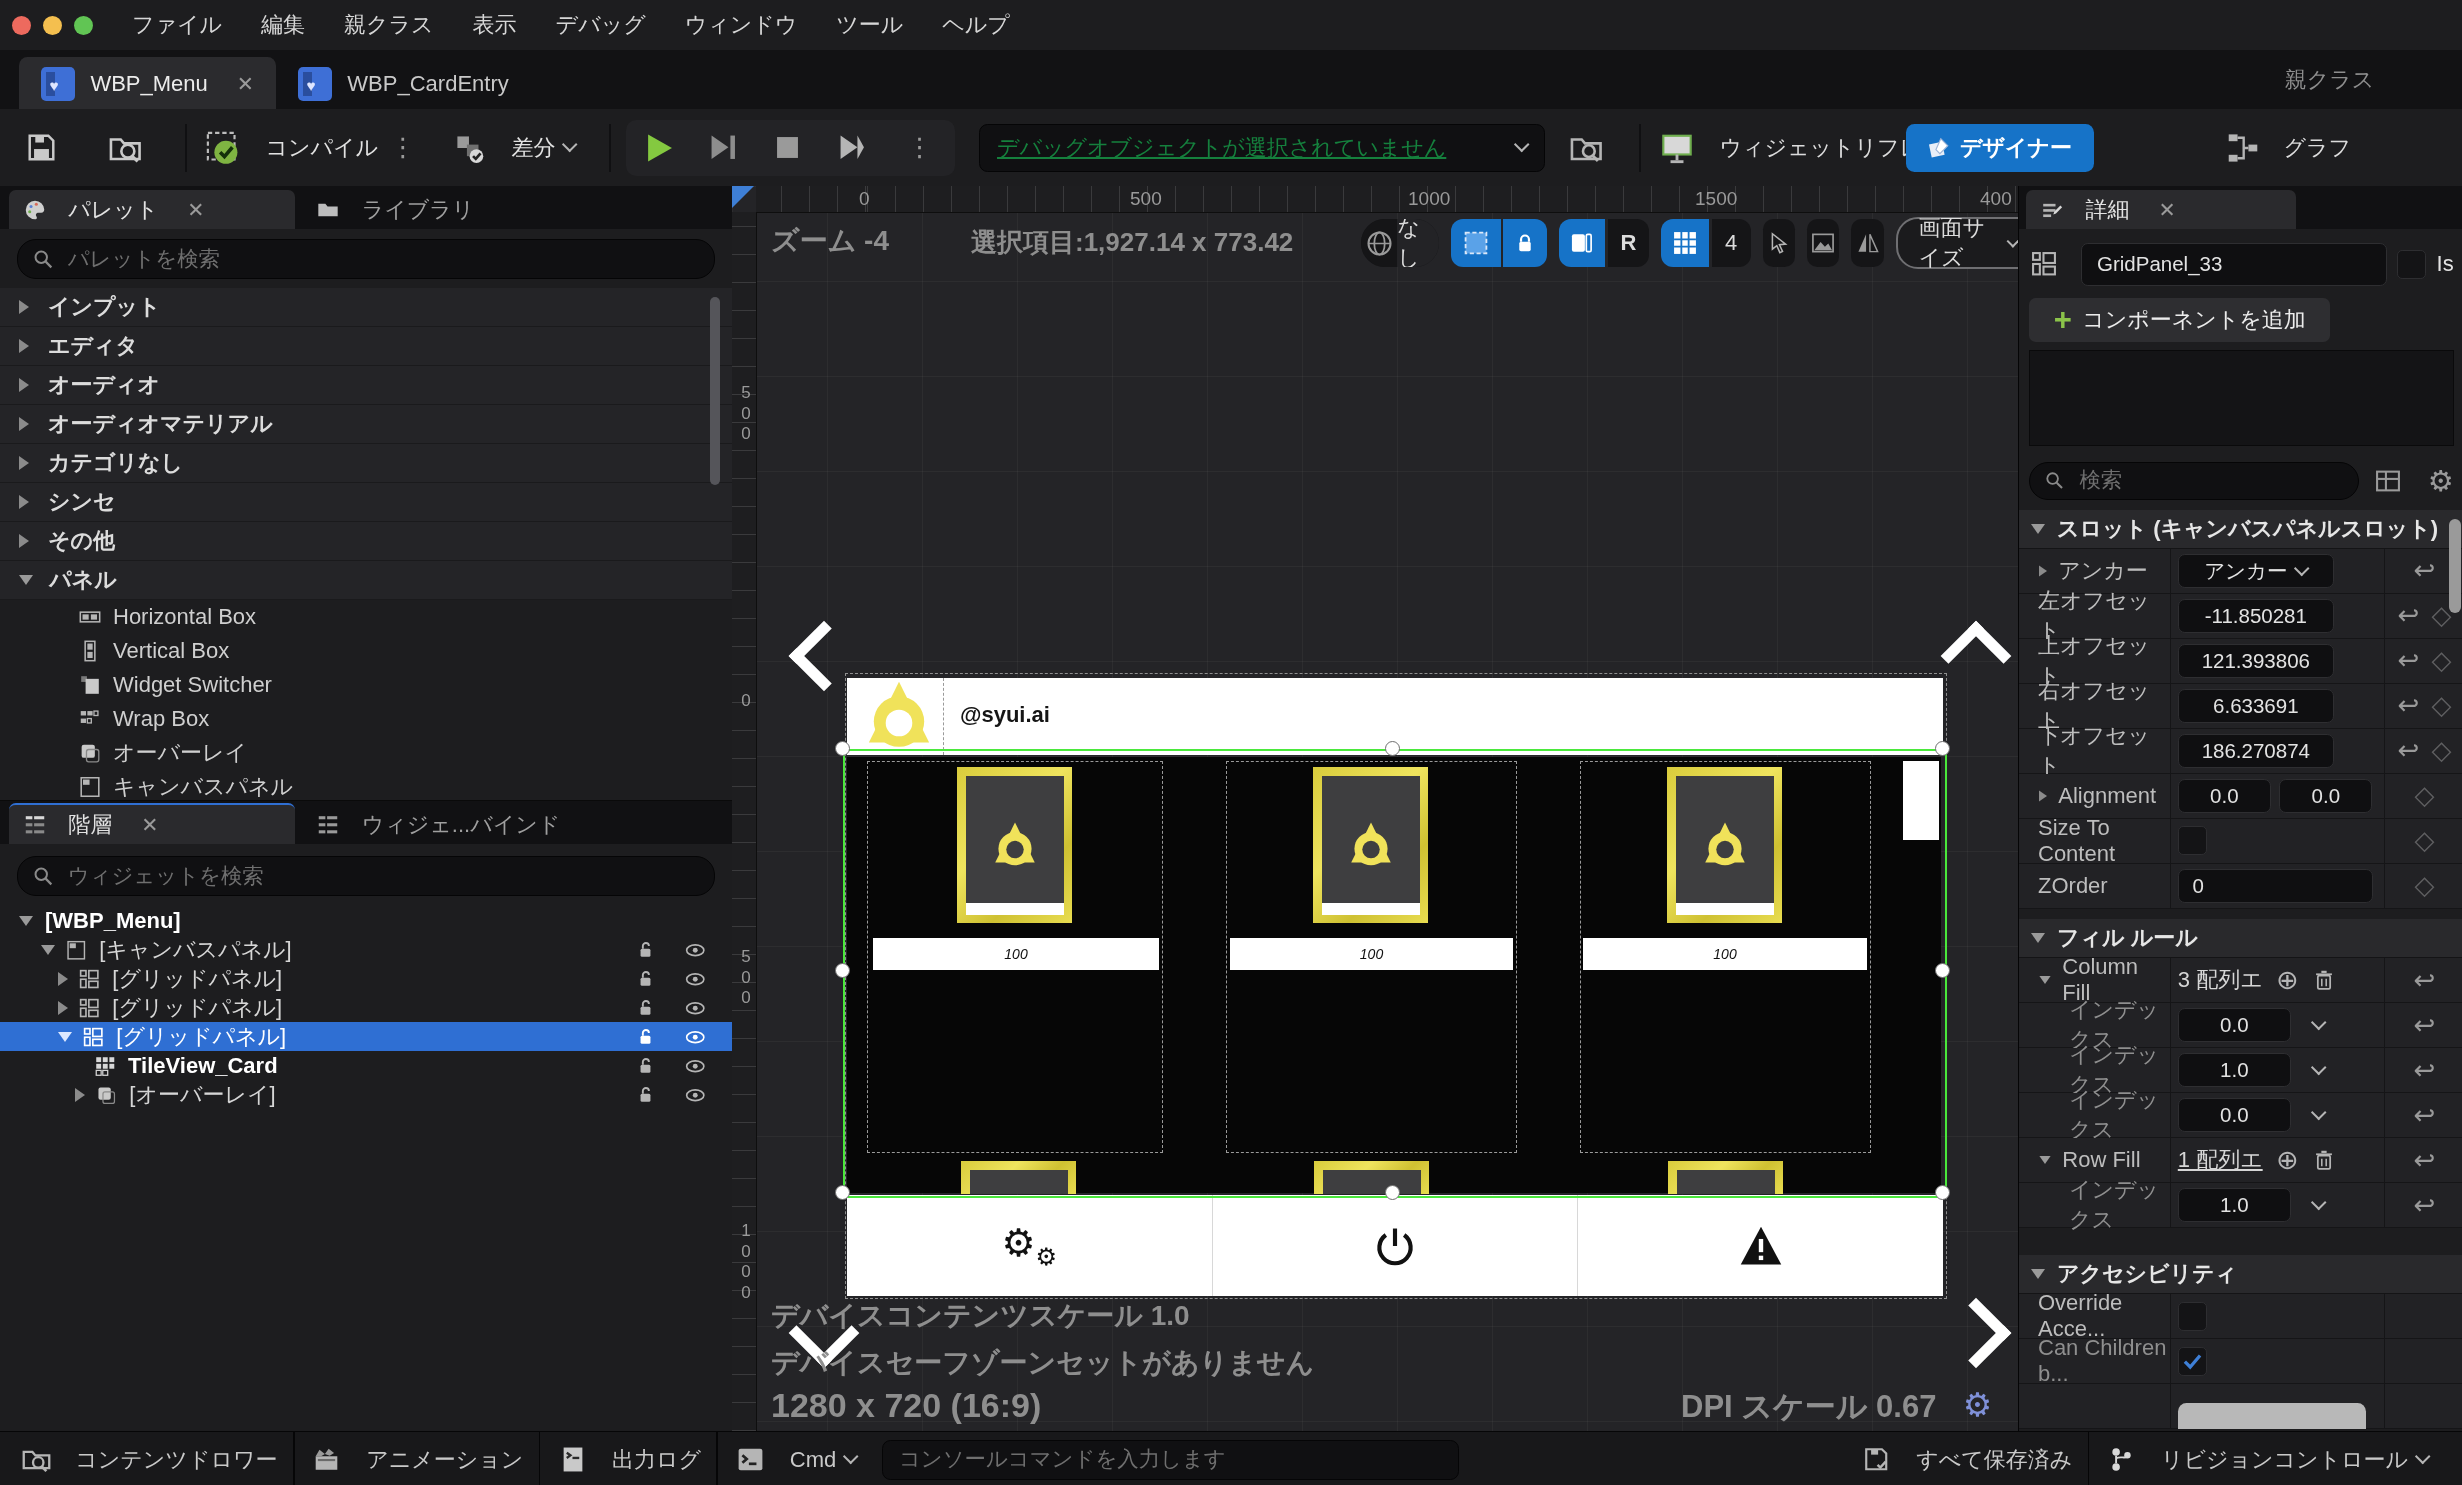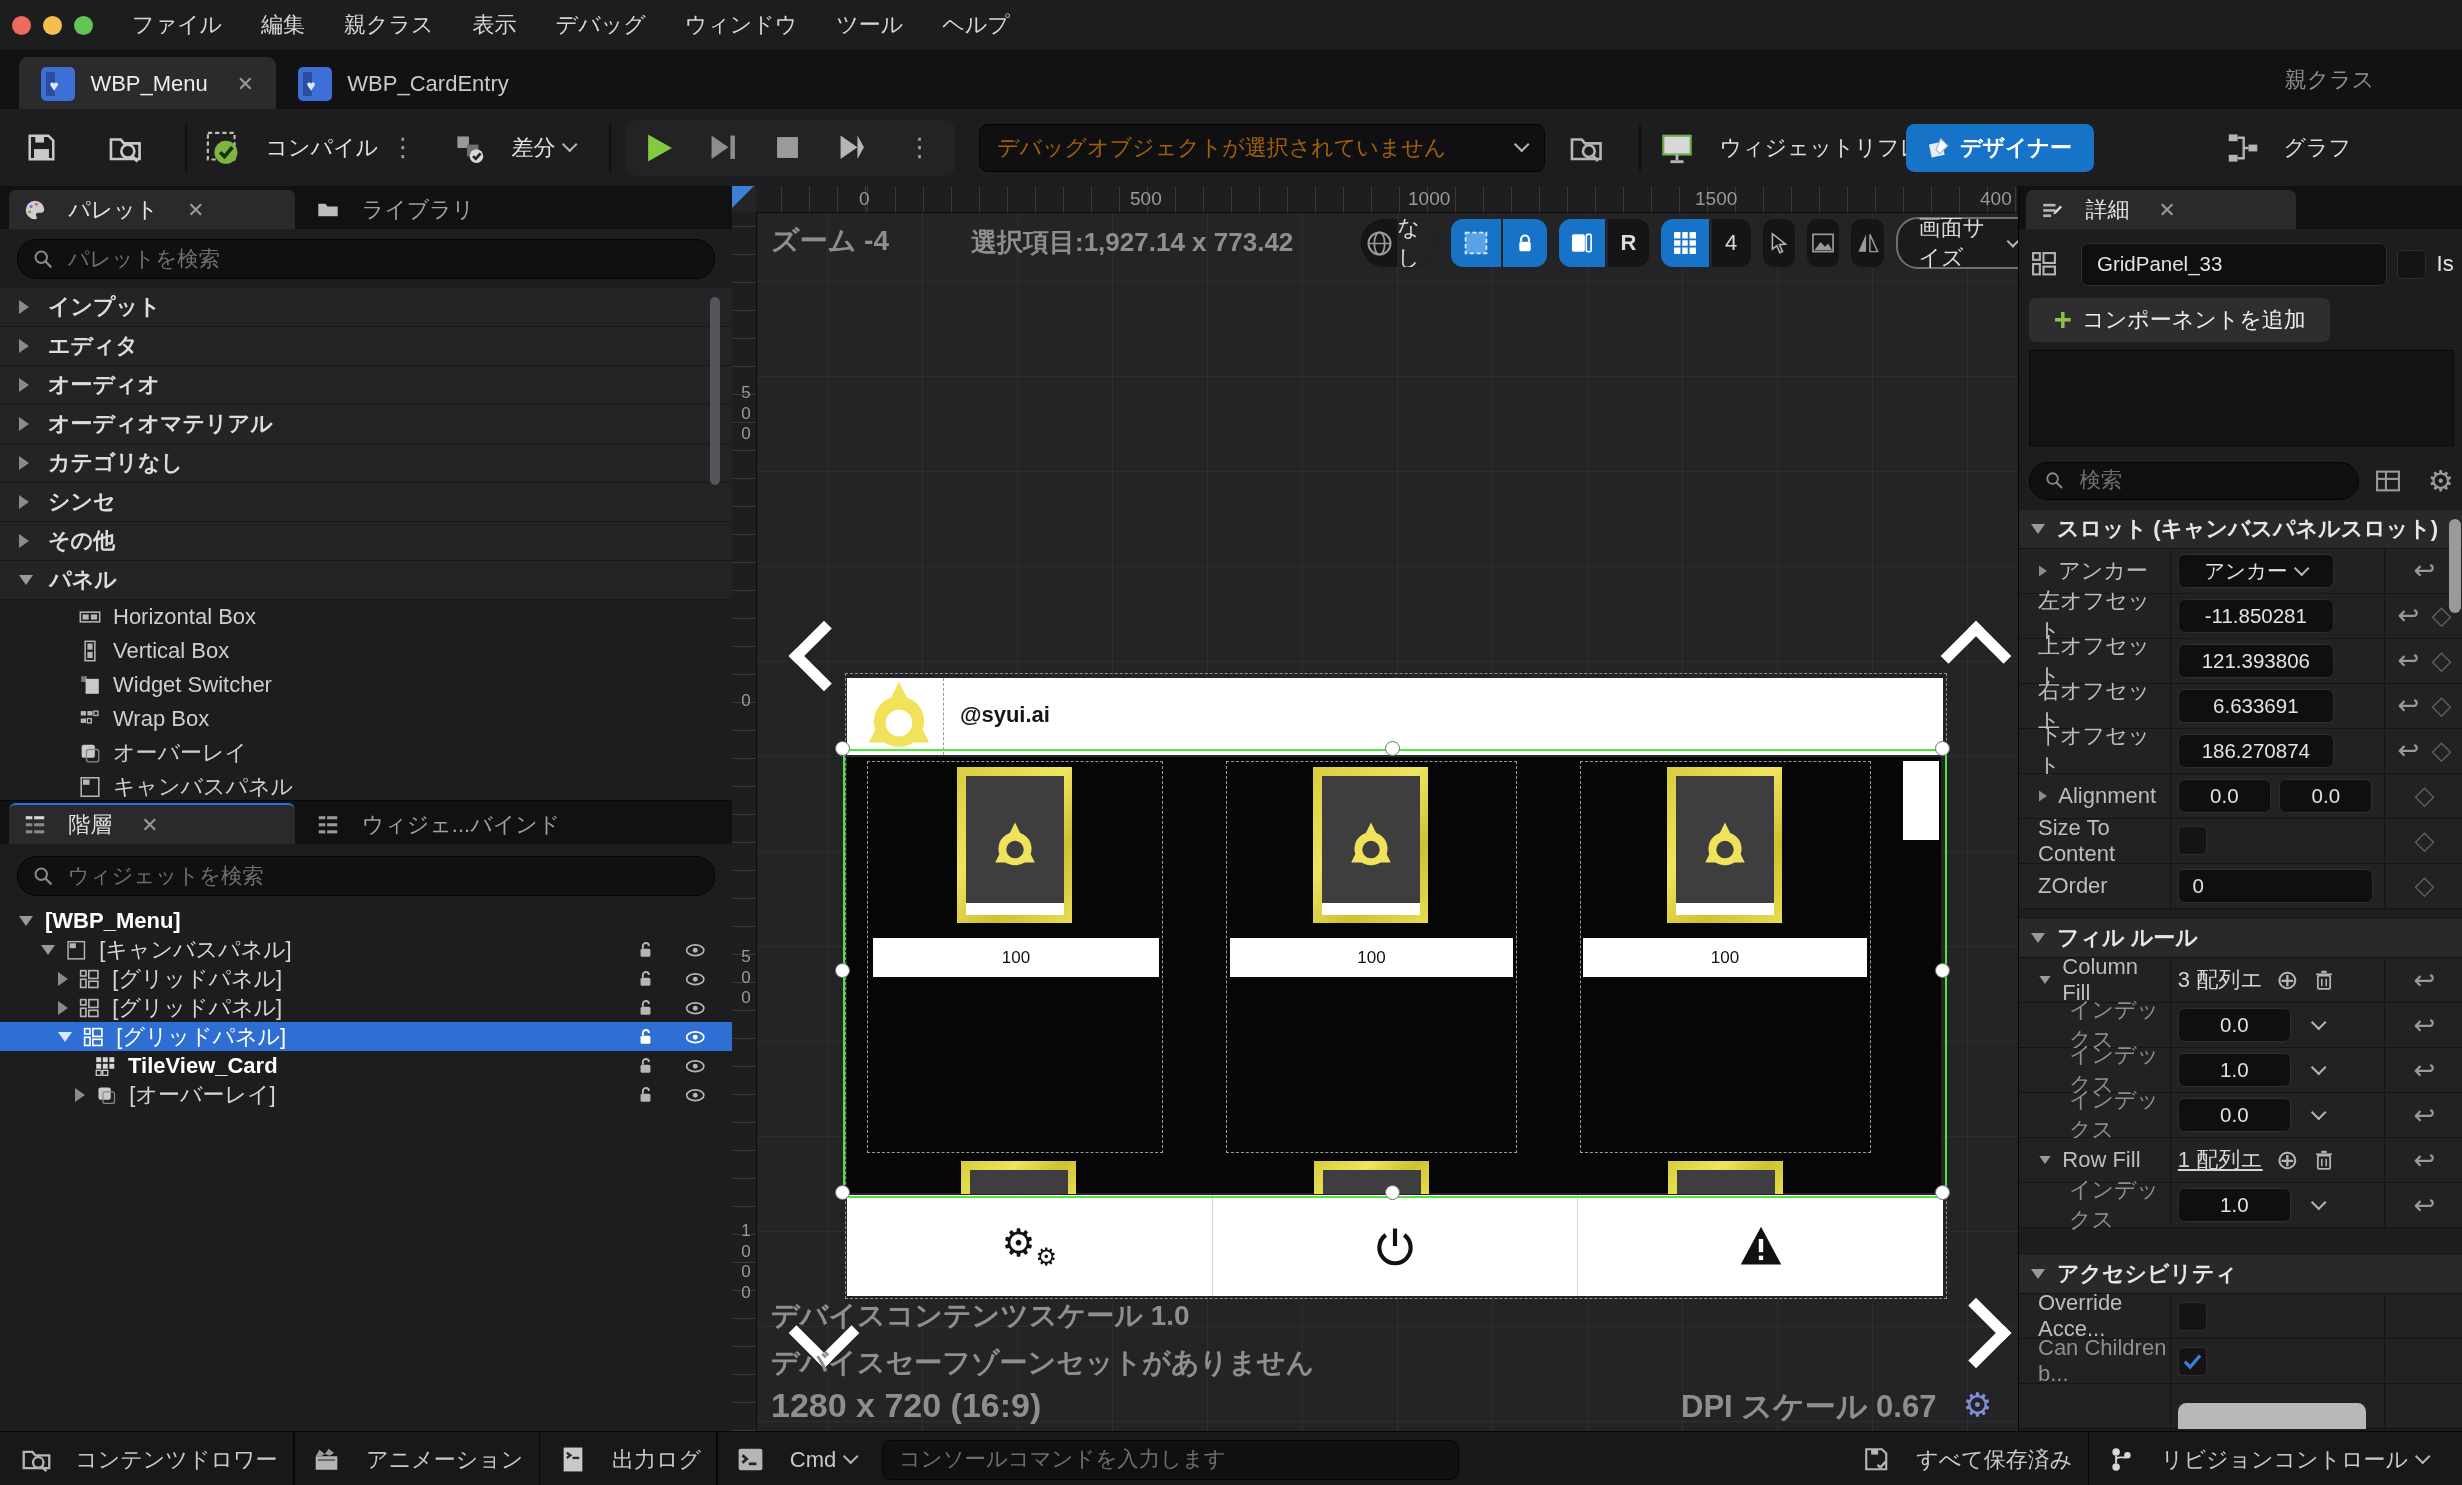--- a/index.html
+++ b/index.html
@@ -17,21 +17,21 @@
   .menu-item{margin-left:39px;color:#d6d6d6;}
   #tabbar{left:0;top:50px;width:2462px;height:60px;background:#121214;display:flex;align-items:flex-end;}
   .asset-tab{height:53px;display:flex;align-items:center;padding:0 22px;border-radius:8.5px 8.5px 0 0;}
   .asset-tab.active{background:#2b2b2e;}
   .bpicon{width:34px;height:34px;border-radius:5.1px;background:#3e6fd6;position:relative;margin-right:15.4px;}
   .bpicon:before{content:"";position:absolute;left:5.1px;top:5.1px;width:8.5px;height:24px;background:#2a4e9e;}
   .bpicon:after{content:"♥";position:absolute;left:8.5px;top:10.3px;color:#dfe6ff;font-size:15.4px;}
   #toolbar{left:0;top:109px;width:2462px;height:77px;background:#1d1d1f;border-bottom:1.7px solid #0a0a0a;display:flex;align-items:center;}
   .tb-sep{width:1.7px;height:48px;background:#101012;margin:0 15.4px;}
   .kebab{color:#9a9a9a;font-size:26px;letter-spacing:0;line-height:10.3px;margin:0 12px;}
-  .pill-dark{background:#101012;border:1.7px solid #050506;border-radius:8.5px;height:46px;display:flex;align-items:center;padding:0 17px;color:#a16207;}
+  .pill-dark{background:#101012;border:1.7px solid #050506;border-radius:8.5px;height:46px;display:flex;align-items:center;padding:0 17px;color:#15803d;text-decoration:underline;}
   .blue-btn{background:#1673c8;border-radius:8.5px;height:48px;display:flex;align-items:center;padding:0 22px;color:#fff;font-weight:bold;}
   
   .panel{background:#1d1d1f;}
   .ptab-strip{height:43px;display:flex;align-items:flex-end;background:#111113;}
   .ptab{height:39px;display:flex;align-items:center;padding:0 15.4px;border-radius:6.8px 6.8px 0 0;color:#9f9f9f;}
   .ptab.active{background:#2a2a2d;color:#e3e3e3;}
   .close-x{color:#9a9a9a;margin-left:29px;font-size:20.5px;}
   .searchbox{background:#101012;border:1.7px solid #050506;border-radius:19px;height:38px;display:flex;align-items:center;padding:0 13.7px;}
   .searchbox input{background:transparent;border:none;outline:none;color:#bdbdbd;font-size:21.4px;width:90%;font-family:inherit;}
   .searchbox input::placeholder{color:#6f6f6f;}
@@ -51,21 +51,21 @@
      background-image:repeating-linear-gradient(0deg,#3a3a3c 0 0.9px,transparent 0.9px 28px);color:#9a9a9a;font-size:17px;}
   .vnum{writing-mode:vertical-rl;text-orientation:upright;letter-spacing:1.7px;position:absolute;left:3.4px;}
   .vp-btn{height:48px;background:#151517;border-radius:10.3px;display:flex;align-items:center;justify-content:center;color:#dcdcdc;}
   .vp-btn.blue{background:#1673c8;color:#fff;}
   .overlaytxt{color:#8e8e8e;font-size:28px;font-weight:bold;}
   .dashedbox{border:1.7px dashed #8f8f8f;}
   .cell{border:0.9px dashed #9a9a9a;position:absolute;background:transparent;}
   .card{position:absolute;background:linear-gradient(135deg,#d9cc3c,#efe45e 40%,#cfc132 70%,#e8dc50);}
   .card-inner{position:absolute;left:8.5px;top:8.5px;right:8.5px;bottom:8.5px;background:#3e3e40;display:flex;align-items:center;justify-content:center;}
   .card-strip{position:absolute;left:8.5px;bottom:8.5px;right:8.5px;height:12px;background:#fff;}
-  .bar100{position:absolute;height:39px;background:#fff;color:#111;display:flex;align-items:center;justify-content:center;font-size:17px;}
+  .bar100{position:absolute;height:32px;background:#fff;color:#111;display:flex;align-items:center;justify-content:center;font-size:14px;font-style:italic;}
   .handle{position:absolute;width:15.4px;height:15.4px;border-radius:50%;background:#fff;border:1.7px solid #6f6f6f;box-sizing:border-box;}
   .cornerL{position:absolute;width:39px;height:39px;border-top:11px solid #fff;border-left:11px solid #fff;}
   
   #details{left:2018px;top:186px;width:445px;height:1245px;background:#1d1d1f;border-left:1.7px solid #050506;overflow:hidden;}
   .dhead{height:38px;background:#29292c;display:flex;align-items:center;font-weight:bold;color:#e6e6e6;padding-left:12px;border-bottom:0.9px solid #141416;}
   .drow{height:44px;display:flex;align-items:center;border-bottom:0.9px solid #151517;background:#222225;position:relative;}
   .dlabel{width:152px;padding-left:19px;color:#bdbdbd;display:flex;align-items:center;box-sizing:border-box;flex:none;border-right:0.9px solid #151517;height:100%;}
   .dval{flex:1;display:flex;align-items:center;padding-left:6.8px;height:100%;border-right:0.9px solid #151517;}
   .dact{width:79px;display:flex;align-items:center;justify-content:space-evenly;color:#8a8a8a;font-size:24px;flex:none;}
   .numbox{background:#0f0f11;border:0.9px solid #2e2e31;border-radius:6.8px;height:32.5px;min-width:137px;display:flex;align-items:center;justify-content:center;color:#e3e3e3;font-size:20.5px;padding:0 8.5px;}

